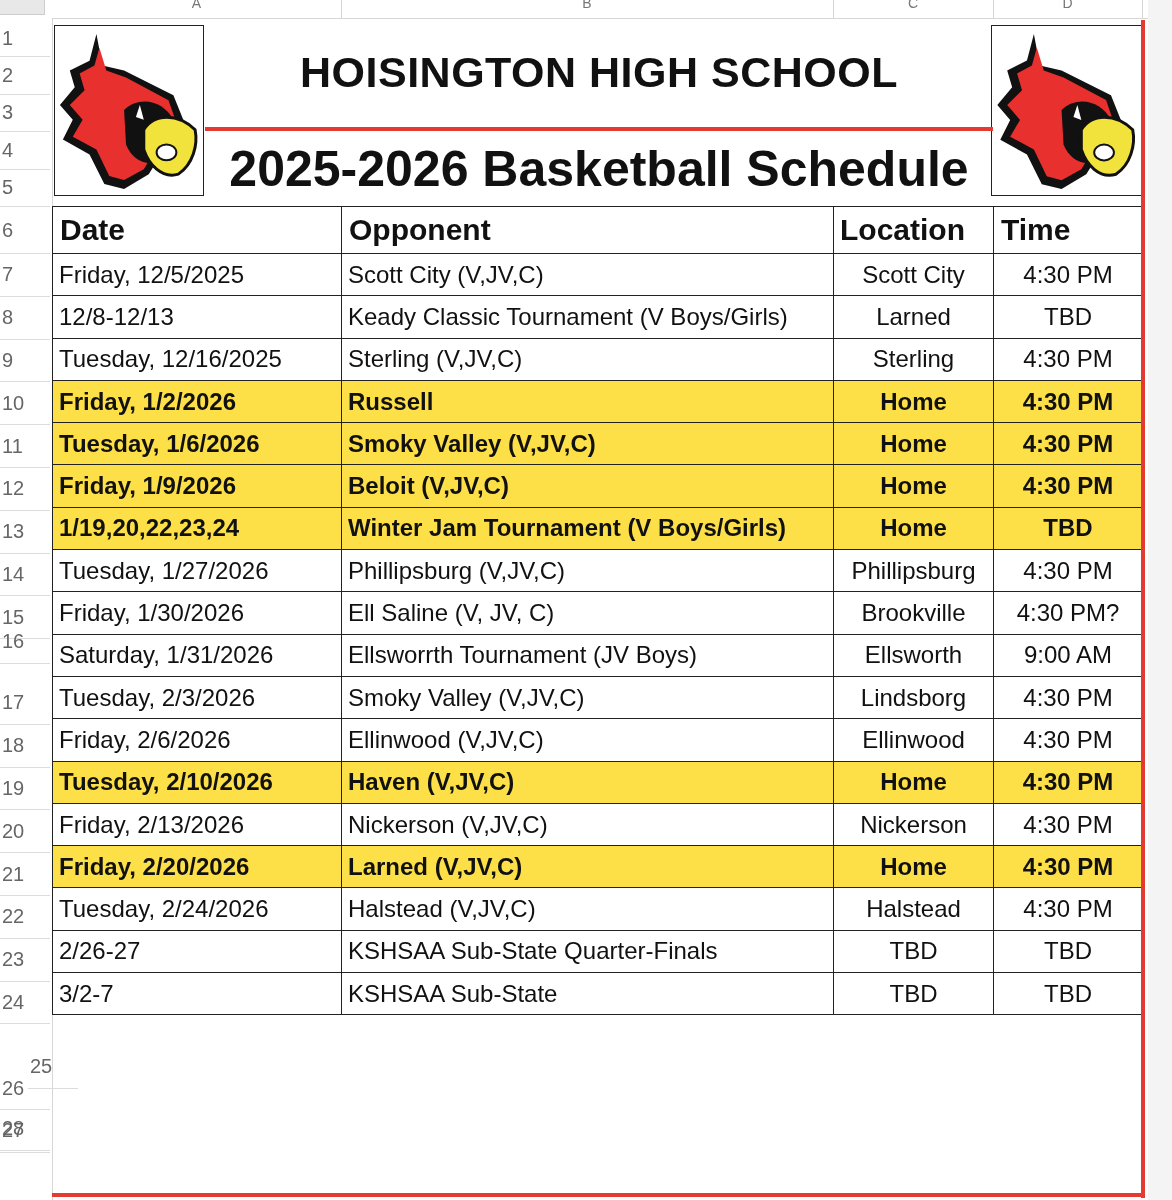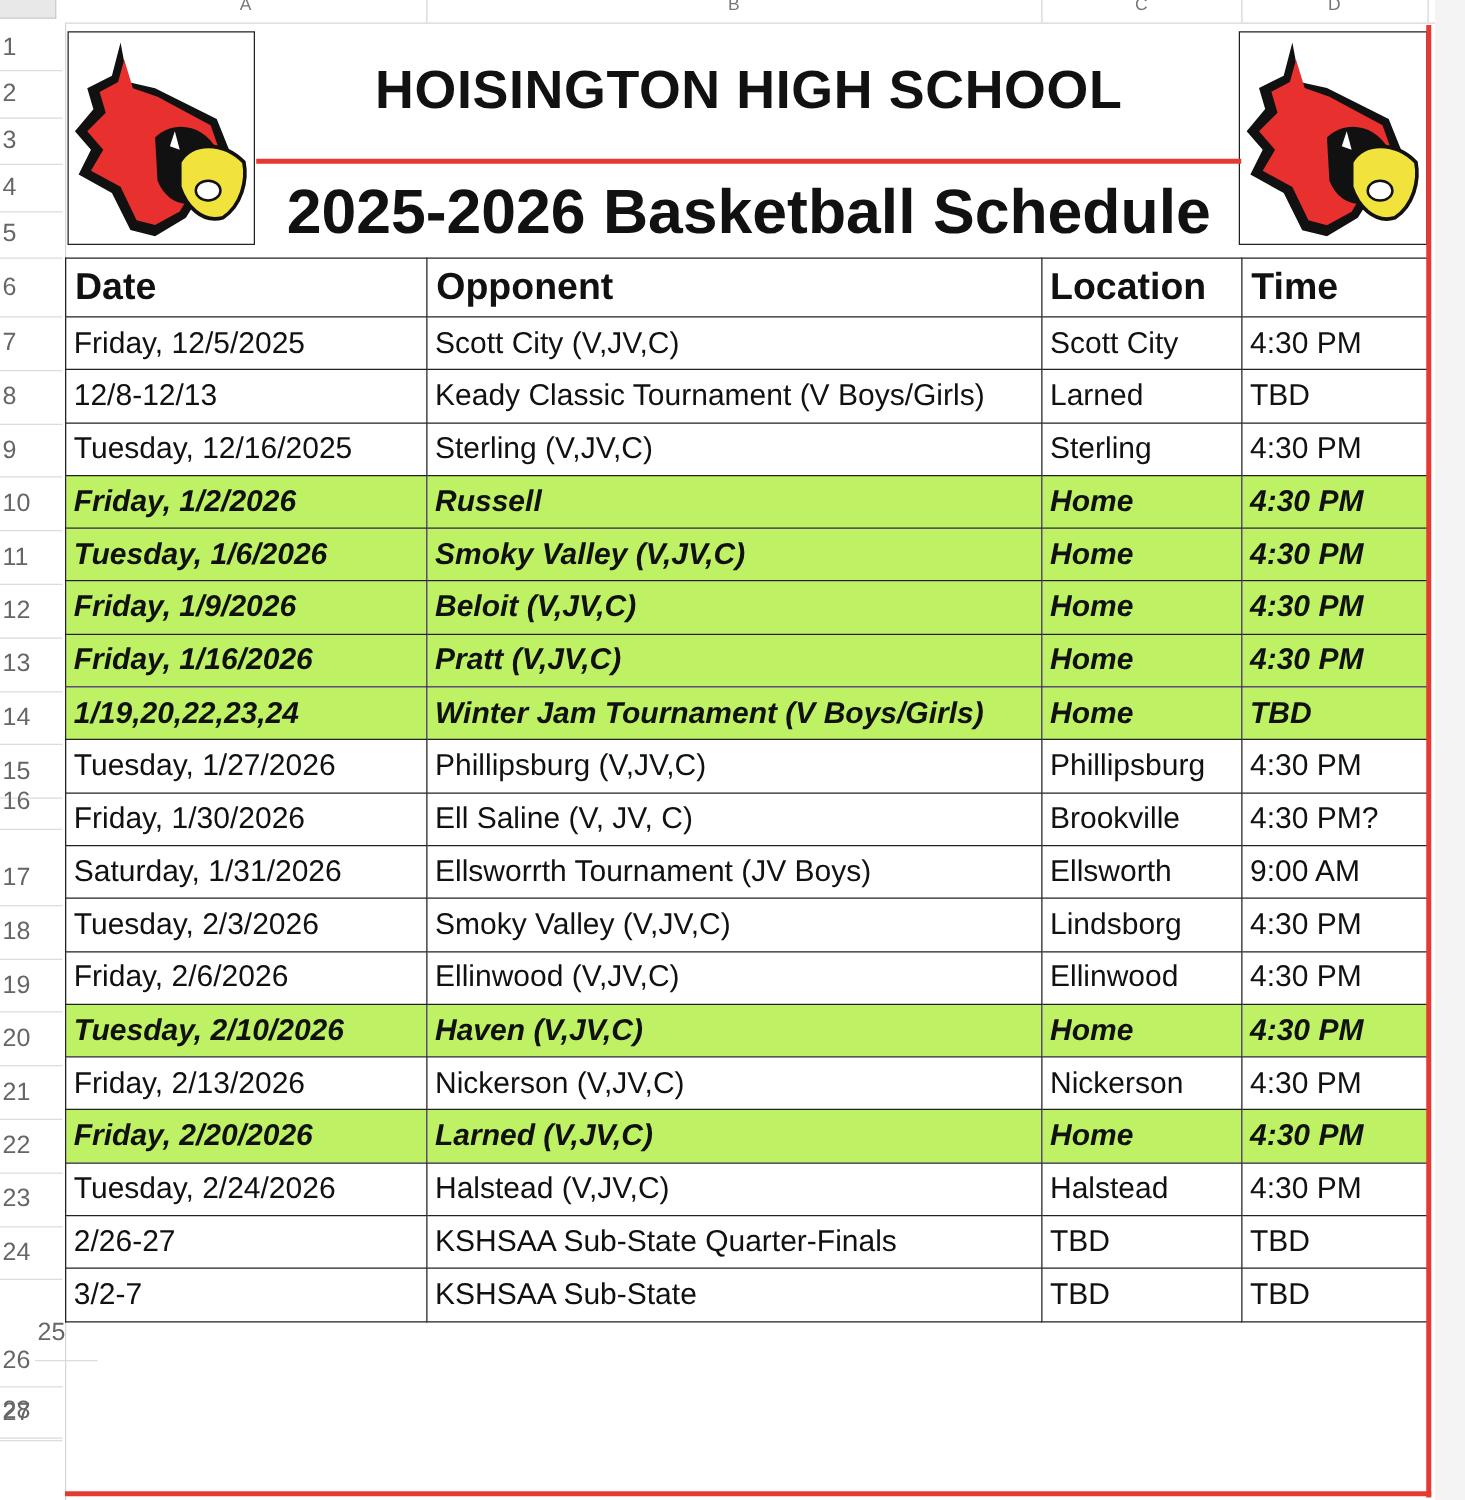--- a/index.html
+++ b/index.html
@@ -20,22 +20,22 @@
   .logo svg { width:100%; height:100%; }
   .title-1 { position:absolute; left:207px; top:48px; width:784px; text-align:center; font-weight:bold; font-size:43px; letter-spacing:0.5px; }
   .red-rule { position:absolute; left:205px; top:127px; width:788px; height:4px; background:#e53a31;}
   .title-2 { position:absolute; left:205px; top:140px; width:788px; text-align:center; font-weight:bold; font-size:50px; white-space:nowrap;}
 
   
   .sched { position:absolute; left:52px; top:206px; border-collapse:collapse; table-layout:fixed; }
   .sched td, .sched th { border:1.5px solid #222; padding:0 6px; font-size:24px; white-space:nowrap; overflow:hidden; }
   .sched th { height:46px; font-size:30px; font-weight:bold; text-align:left; padding-left:7px;}
   .sched td { height:41.3px; }
-  .sched td.c { text-align:left; }
-  .sched tr.home td { background:#bef264; font-weight:bold;font-style:italic; }
+  .sched td.c { text-align:center; }
+  .sched tr.home td { background:#fde047; font-weight:bold; }
   .red-right { position:absolute; left:1141px; top:20px; width:4px; height:1178px; background:#e53a31;}
   .red-bottom { position:absolute; left:52px; top:1193px; width:1093px; height:4px; background:#e53a31;}
 </style>
 </head>
 <body>
 
 <div class="gray-strip"></div>
 <div class="corner"></div>
 <div class="col-headers">
   <div class="col-header" style="left:0;width:289px">A</div>
@@ -145,26 +145,20 @@
         <td class="c">Home</td>
         <td class="c">4:30 PM</td>
       </tr>
       <tr class="home">
         <td>Friday, 1/9/2026</td>
         <td>Beloit (V,JV,C)</td>
         <td class="c">Home</td>
         <td class="c">4:30 PM</td>
       </tr>
       <tr class="home">
-        <td>Friday, 1/16/2026</td>
-        <td>Pratt (V,JV,C)</td>
-        <td class="c">Home</td>
-        <td class="c">4:30 PM</td>
-      </tr>
-      <tr class="home">
         <td>1/19,20,22,23,24</td>
         <td>Winter Jam Tournament (V Boys/Girls)</td>
         <td class="c">Home</td>
         <td class="c">TBD</td>
       </tr>
       <tr>
         <td>Tuesday, 1/27/2026</td>
         <td>Phillipsburg (V,JV,C)</td>
         <td class="c">Phillipsburg</td>
         <td class="c">4:30 PM</td>

